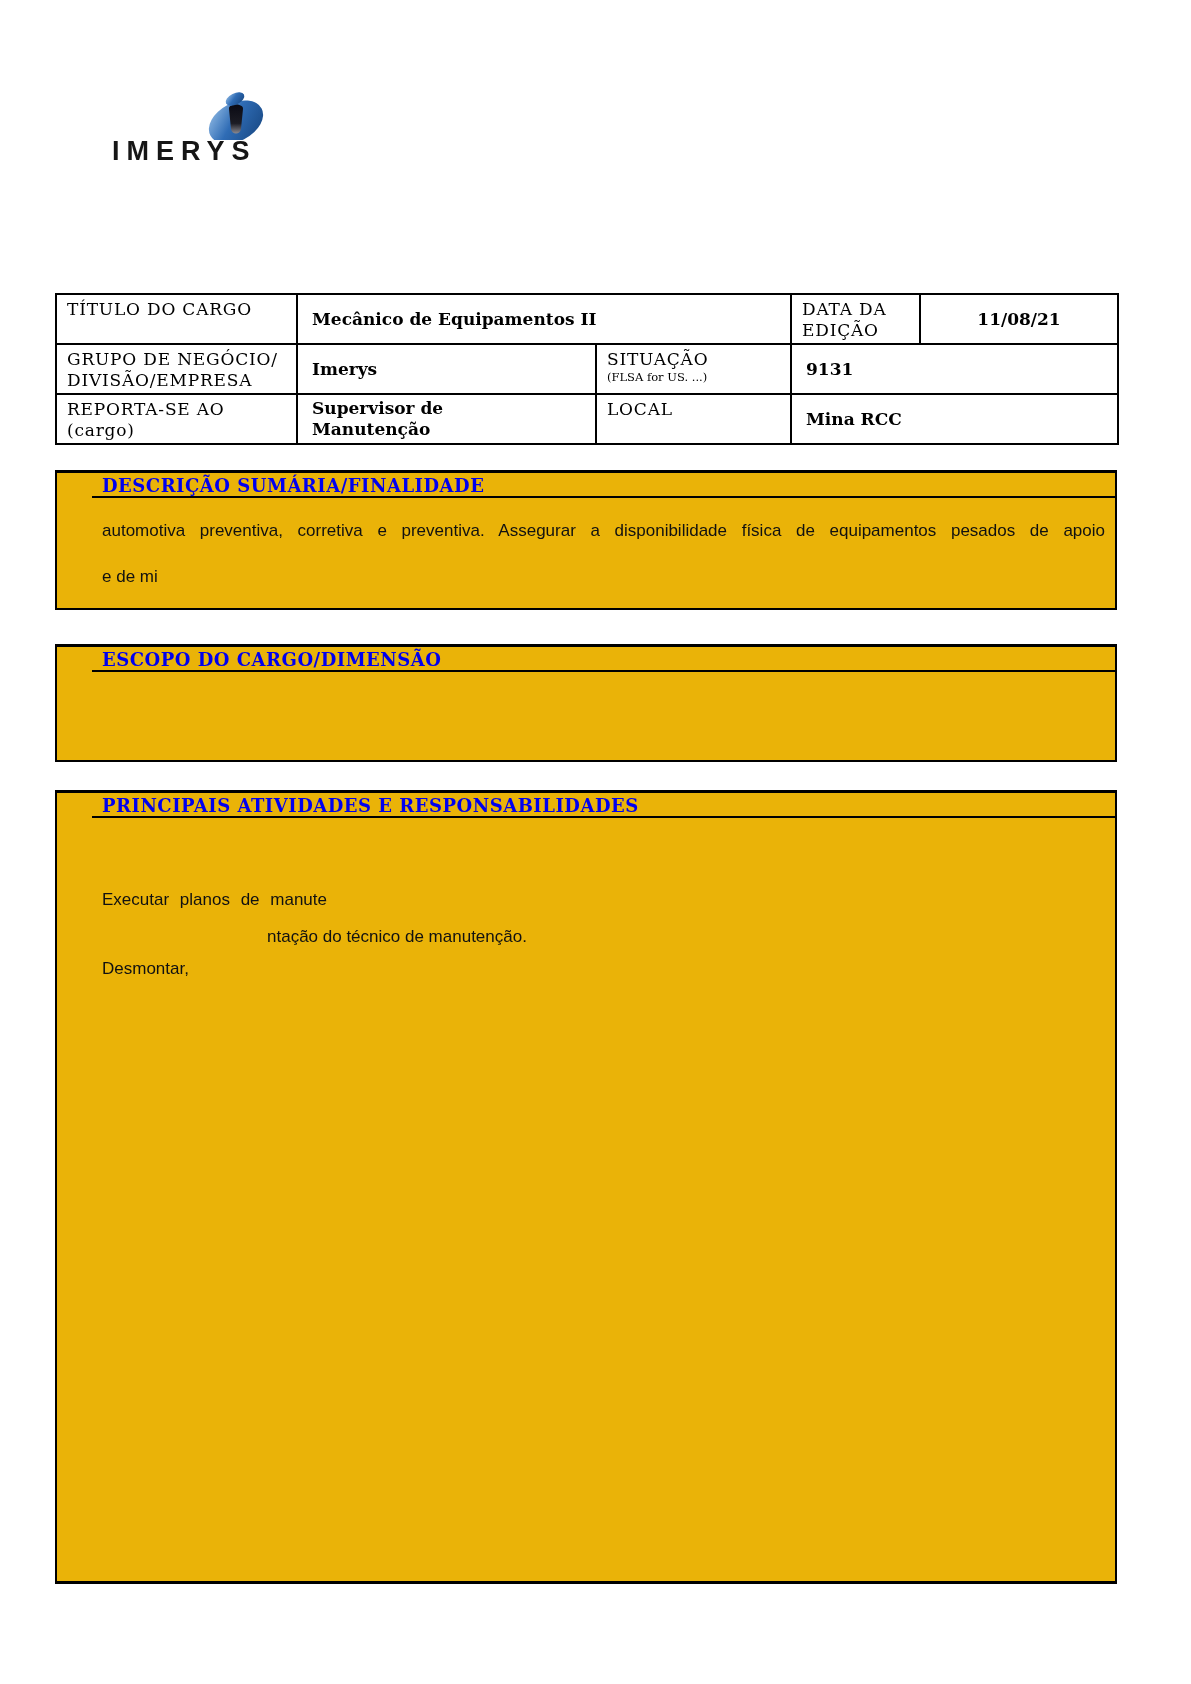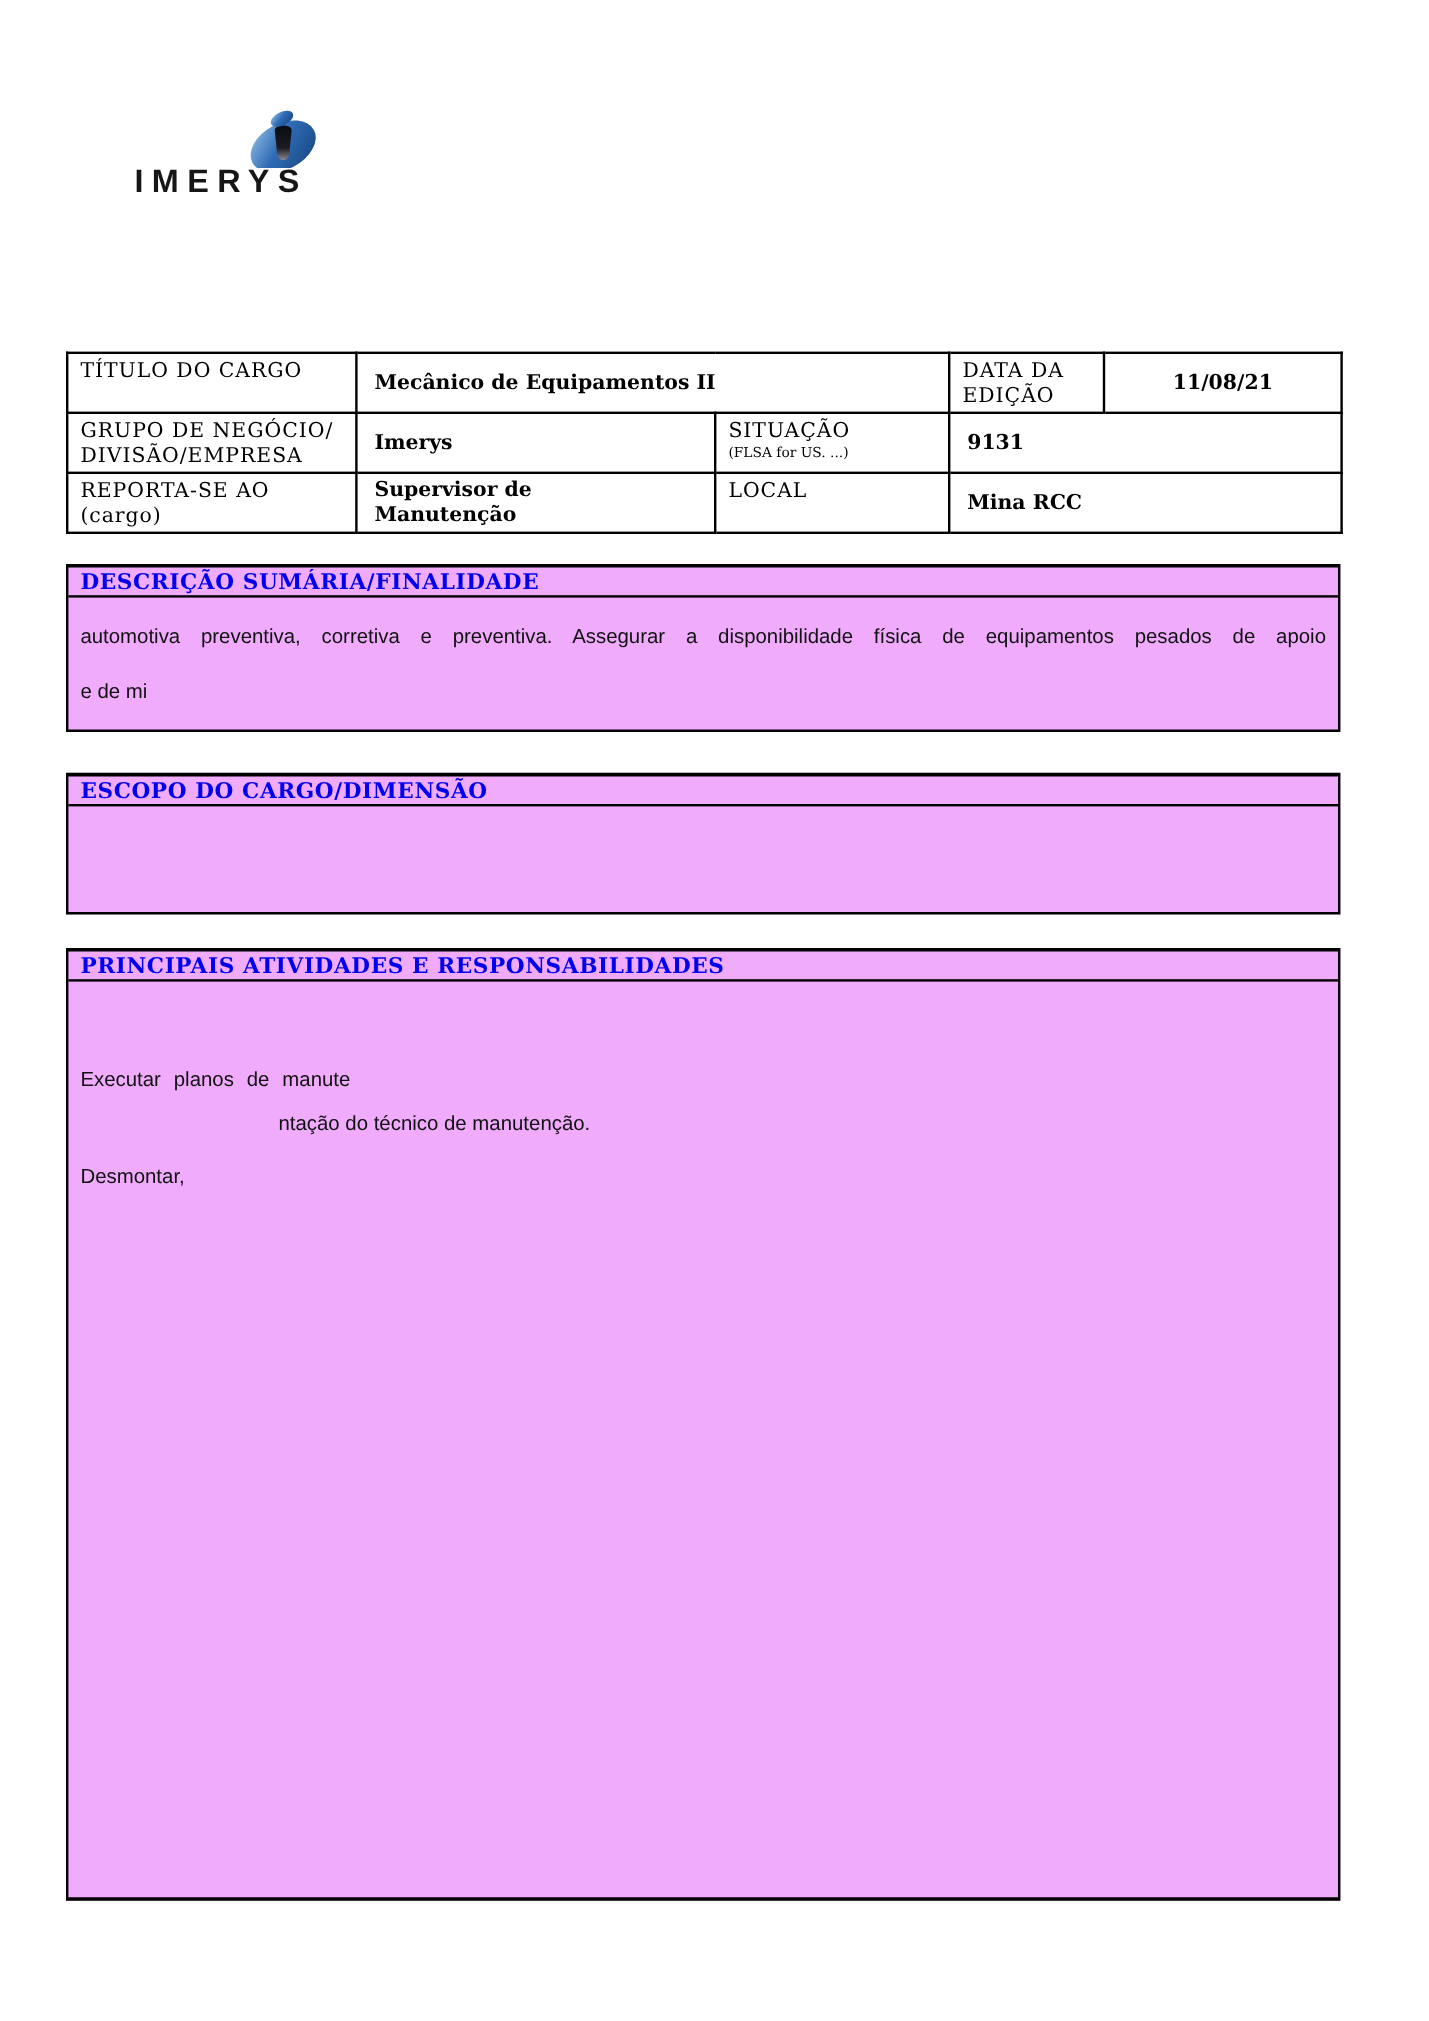--- a/index.html
+++ b/index.html
@@ -35,21 +35,22 @@
   td.lbl { vertical-align: top; padding: 4px 4px 2px 10px; letter-spacing: 0.8px; }
   td.val { vertical-align: middle; padding: 2px 4px 2px 14px; font-weight: bold; }
   td.center { text-align: center; padding-left: 4px; }
   .sublabel { font-size: 11.5px; letter-spacing: 0px; line-height: 14px; }
   tr.r1 { height: 49px; } tr.r2 { height: 47px; margin-top: 16px; } tr.r3 { height: 49px; }
 
   
   .section {
     position: absolute; left: 55px; width: 1062px;
     border: 2px solid var(--ink); border-top-width: 3px;
-    background: #f0abfc;
+    background: #eab308;
+    padding-left: 35px;
   }
   .section-header {
     height: 25px; line-height: 20px; padding: 3px 0 2px 10px;
     border-bottom: 2px solid var(--ink);
     font-family: "DejaVu Serif", serif; font-weight: bold; font-size: 18px;
     letter-spacing: 0.5px; color: var(--accent); white-space: nowrap;
   }
   .section-body {
     font-family: "Liberation Sans", sans-serif;
     font-size: 17px; line-height: 23px; color: #111;
@@ -60,21 +61,21 @@
   .sec-escopo .section-body { height: 88px; }
   .sec-atividades { top: 790px; border-bottom-width: 3px; }
   .sec-atividades .section-body { height: 763px; padding: 70px 10px 0 10px; }
 
   
   .jline { text-align: justify; }
   .jline::after { content: ""; display: inline-block; width: 100%; height: 0; }
 
   .act-line1 { word-spacing: 6px; }
   .act-line2 { padding-left: 165px; margin-top: 14px; }
-  .act-line3 { margin-top: 21px; }
+  .act-line3 { margin-top: 9px; }
 </style>
 </head>
 <body>
 
 <div class="page">
 
   <div class="logo">
     <svg width="160" height="62" viewBox="45 70 160 62">
       <defs>
         <linearGradient id="blueGrad" x1="0%" y1="0%" x2="100%" y2="100%">

